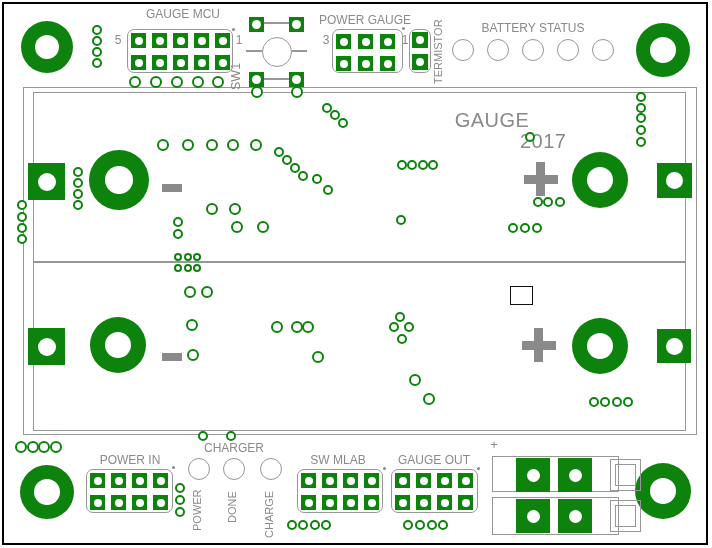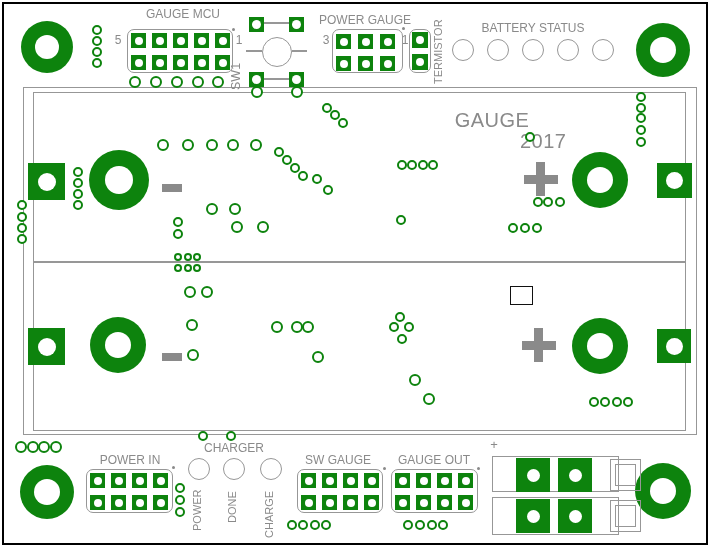--- a/index.html
+++ b/index.html
@@ -43,21 +43,21 @@
   <div class="label ctr" style="left:533px;top:22px;">BATTERY STATUS</div>
 
   <div class="label title ctr" style="left:492px;top:109px;">GAUGE</div>
   <div class="label title" style="left:520px;top:130px;">2017</div>
 
   <div class="label ctr" style="left:234px;top:442px;">CHARGER</div>
   <div class="vlabel" style="left:190px;top:482px;height:49px;">POWER</div>
   <div class="vlabel" style="left:225px;top:482px;height:41px;">DONE</div>
   <div class="vlabel" style="left:262px;top:482px;height:56px;">CHARGE</div>
   <div class="label ctr" style="left:130px;top:454px;">POWER IN</div>
-  <div class="label ctr" style="left:338px;top:454px;">SW GAUGE</div>
+  <div class="label ctr" style="left:338px;top:454px;">SW MLAB</div>
 
   <div class="label ctr" style="left:434px;top:454px;">GAUGE OUT</div>
   <div class="label ctr" style="left:494px;top:438px;font-size:13px;">+</div>
 <div class="abs bar" style="left: 162px; top: 184px; width: 20px; height: 8px;"></div>
     <div class="abs bar" style="left: 524px; top: 175px; width: 34px; height: 9px;"></div>
     <div class="abs bar" style="left: 536px; top: 162px; width: 9px; height: 34px;"></div>
     <div class="abs bar" style="left: 162px; top: 353px; width: 20px; height: 8px;"></div>
     <div class="abs bar" style="left: 522px; top: 341px; width: 34px; height: 9px;"></div>
     <div class="abs bar" style="left: 534px; top: 328px; width: 9px; height: 34px;"></div>
     <div class="abs wsq" style="left: 510px; top: 286px; width: 23px; height: 19px;"></div>

